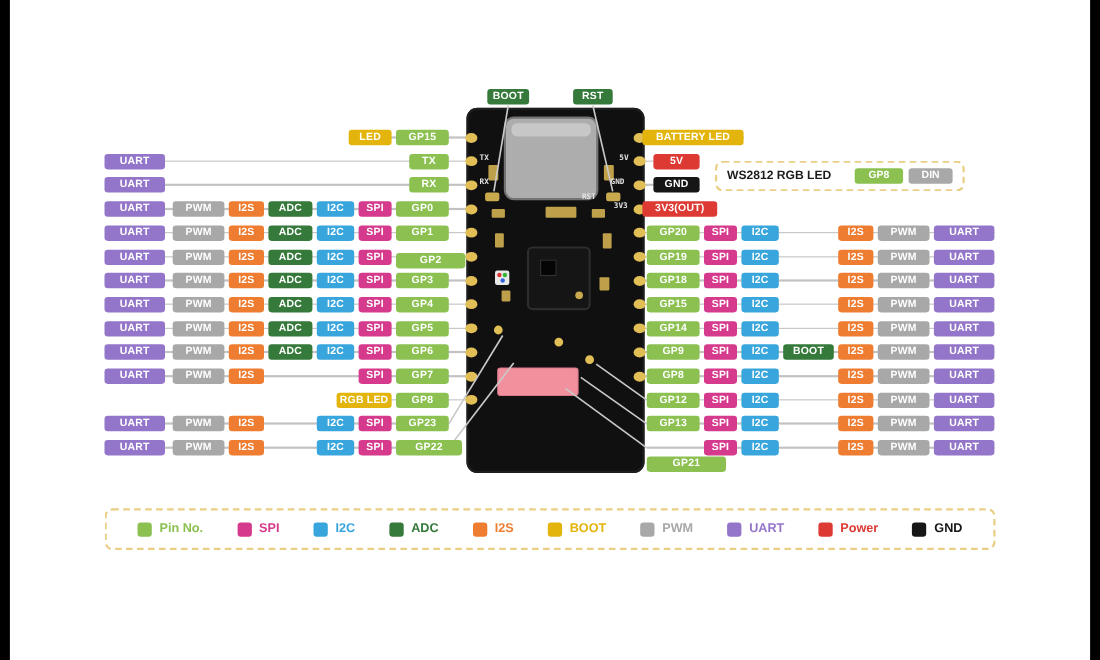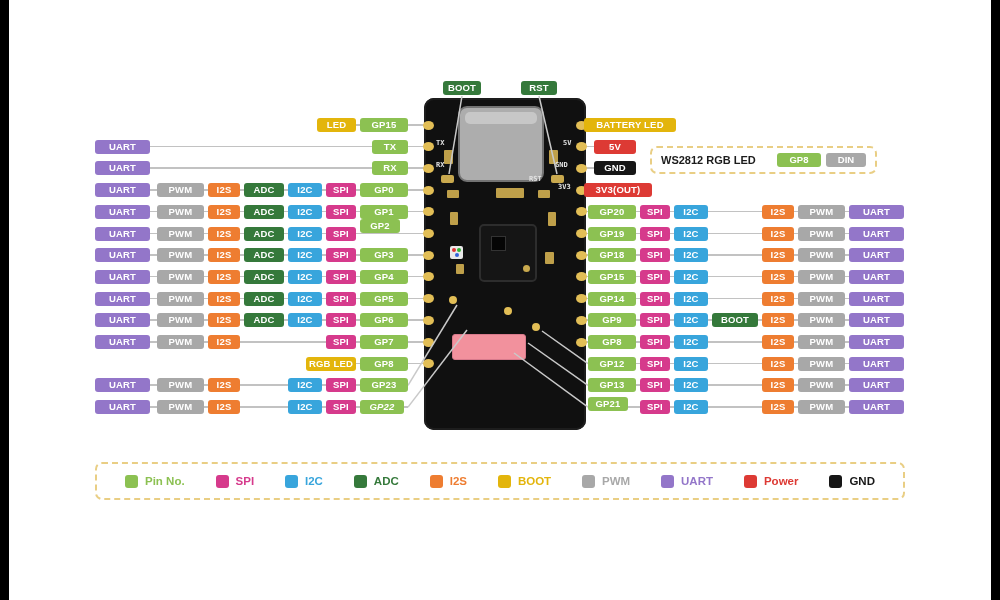--- a/index.html
+++ b/index.html
@@ -214,21 +214,21 @@
       <div class="badge adc" style="left: 244px; top: 204.8px; width: 40px;">ADC</div>
       <div class="badge i2c" style="left: 288px; top: 204.8px; width: 34px;">I2C</div>
       <div class="badge spi" style="left: 326px; top: 204.8px; width: 30px;">SPI</div>
       <div class="badge pin" style="left: 360px; top: 204.8px; width: 48px;">GP1</div>
       <div class="badge uart" style="left: 95px; top: 226.5px; width: 55px;">UART</div>
       <div class="badge pwm" style="left: 157px; top: 226.5px; width: 47px;">PWM</div>
       <div class="badge i2s" style="left: 208px; top: 226.5px; width: 32px;">I2S</div>
       <div class="badge adc" style="left: 244px; top: 226.5px; width: 40px;">ADC</div>
       <div class="badge i2c" style="left: 288px; top: 226.5px; width: 34px;">I2C</div>
       <div class="badge spi" style="left: 326px; top: 226.5px; width: 30px;">SPI</div>
-      <div class="badge pin" style="left: 360px; top: 219px; width: 40px;">GP2</div>
+      <div class="badge pin" style="left: 360px; top: 230px; width: 63px;">GP2</div>
       <div class="badge uart" style="left: 95px; top: 248.2px; width: 55px;">UART</div>
       <div class="badge pwm" style="left: 157px; top: 248.2px; width: 47px;">PWM</div>
       <div class="badge i2s" style="left: 208px; top: 248.2px; width: 32px;">I2S</div>
       <div class="badge adc" style="left: 244px; top: 248.2px; width: 40px;">ADC</div>
       <div class="badge i2c" style="left: 288px; top: 248.2px; width: 34px;">I2C</div>
       <div class="badge spi" style="left: 326px; top: 248.2px; width: 30px;">SPI</div>
       <div class="badge pin" style="left: 360px; top: 248.2px; width: 48px;">GP3</div>
       <div class="badge uart" style="left: 95px; top: 269.9px; width: 55px;">UART</div>
       <div class="badge pwm" style="left: 157px; top: 269.9px; width: 47px;">PWM</div>
       <div class="badge i2s" style="left: 208px; top: 269.9px; width: 32px;">I2S</div>
@@ -261,21 +261,21 @@
       <div class="badge pwm" style="left: 157px; top: 378.4px; width: 47px;">PWM</div>
       <div class="badge i2s" style="left: 208px; top: 378.4px; width: 32px;">I2S</div>
       <div class="badge i2c" style="left: 288px; top: 378.4px; width: 34px;">I2C</div>
       <div class="badge spi" style="left: 326px; top: 378.4px; width: 30px;">SPI</div>
       <div class="badge pin" style="left: 360px; top: 378.4px; width: 48px;">GP23</div>
       <div class="badge uart" style="left: 95px; top: 400.1px; width: 55px;">UART</div>
       <div class="badge pwm" style="left: 157px; top: 400.1px; width: 47px;">PWM</div>
       <div class="badge i2s" style="left: 208px; top: 400.1px; width: 32px;">I2S</div>
       <div class="badge i2c" style="left: 288px; top: 400.1px; width: 34px;">I2C</div>
       <div class="badge spi" style="left: 326px; top: 400.1px; width: 30px;">SPI</div>
-      <div class="badge pin" style="left: 360px; top: 400.1px; width: 44px; font-style: italic;">GP22</div>
+      <div class="badge pin" style="left: 360px; top: 400.1px; width: 60px;">GP22</div>
       <div class="badge twai" style="left: 584px; top: 118px; width: 92px;">BATTERY LED</div>
       <div class="badge power" style="left: 594px; top: 139.7px; width: 42px;">5V</div>
       <div class="badge gnd" style="left: 594px; top: 161.4px; width: 42px;">GND</div>
       <div class="badge power" style="left: 584px; top: 183.1px; width: 68px;">3V3(OUT)</div>
       <div class="badge pin" style="left: 588px; top: 204.8px; width: 48px;">GP20</div>
       <div class="badge spi" style="left: 640px; top: 204.8px; width: 30px;">SPI</div>
       <div class="badge i2c" style="left: 674px; top: 204.8px; width: 34px;">I2C</div>
       <div class="badge i2s" style="left: 762px; top: 204.8px; width: 32px;">I2S</div>
       <div class="badge pwm" style="left: 798px; top: 204.8px; width: 47px;">PWM</div>
       <div class="badge uart" style="left: 849px; top: 204.8px; width: 55px;">UART</div>
@@ -321,21 +321,21 @@
       <div class="badge i2c" style="left: 674px; top: 356.7px; width: 34px;">I2C</div>
       <div class="badge i2s" style="left: 762px; top: 356.7px; width: 32px;">I2S</div>
       <div class="badge pwm" style="left: 798px; top: 356.7px; width: 47px;">PWM</div>
       <div class="badge uart" style="left: 849px; top: 356.7px; width: 55px;">UART</div>
       <div class="badge pin" style="left: 588px; top: 378.4px; width: 48px;">GP13</div>
       <div class="badge spi" style="left: 640px; top: 378.4px; width: 30px;">SPI</div>
       <div class="badge i2c" style="left: 674px; top: 378.4px; width: 34px;">I2C</div>
       <div class="badge i2s" style="left: 762px; top: 378.4px; width: 32px;">I2S</div>
       <div class="badge pwm" style="left: 798px; top: 378.4px; width: 47px;">PWM</div>
       <div class="badge uart" style="left: 849px; top: 378.4px; width: 55px;">UART</div>
-      <div class="badge pin" style="left: 588px; top: 397px; width: 40px;">GP21</div>
+      <div class="badge pin" style="left: 588px; top: 415px; width: 72px;">GP21</div>
       <div class="badge spi" style="left: 640px; top: 400.1px; width: 30px;">SPI</div>
       <div class="badge i2c" style="left: 674px; top: 400.1px; width: 34px;">I2C</div>
       <div class="badge i2s" style="left: 762px; top: 400.1px; width: 32px;">I2S</div>
       <div class="badge pwm" style="left: 798px; top: 400.1px; width: 47px;">PWM</div>
       <div class="badge uart" style="left: 849px; top: 400.1px; width: 55px;">UART</div>
       <div class="badge boot" style="left: 443px; top: 81px; width: 38px;">BOOT</div>
       <div class="badge boot" style="left: 521px; top: 81px; width: 36px;">RST</div>
     </div>
 
   <div id="boxes">

